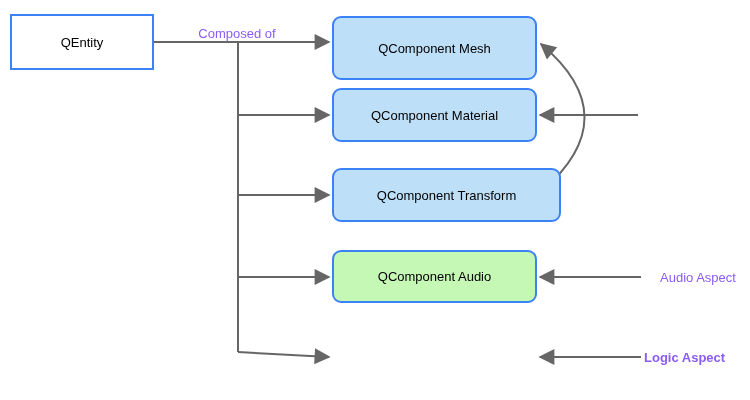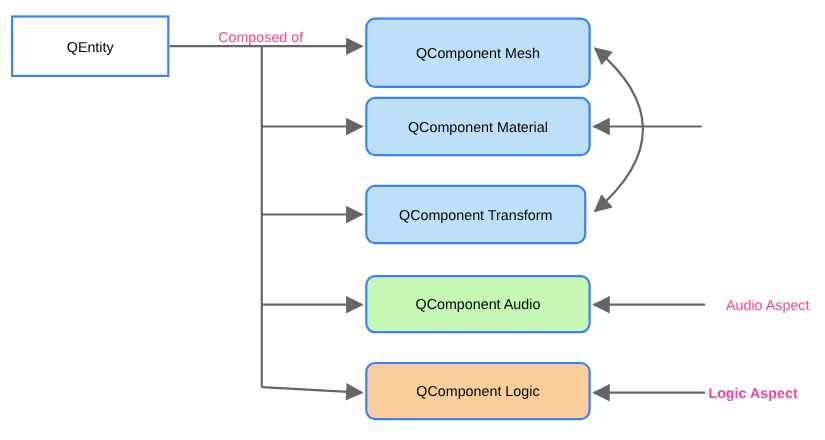--- a/index.html
+++ b/index.html
@@ -26,27 +26,27 @@
     align-items: center;
     justify-content: center;
     font-size: 13px;
     color: #000000;
     text-align: center;
     background: #ffffff;
   }
   .node-entity   { left: 10px;  top: 14px;  width: 144px; height: 56px; border-radius: 0; }
   .node-mesh     { left: 332px; top: 16px;  width: 205px; height: 64px; }
   .node-material { left: 332px; top: 88px;  width: 205px; height: 54px; }
-  .node-transform{ left: 332px; top: 168px; width: 201px; height: 54px; }
+  .node-transform{ left: 332px; top: 168px; width: 229px; height: 54px; }
   .node-audio    { left: 332px; top: 250px; width: 205px; height: 53px; }
   .node-logic    { left: 332px; top: 329px; width: 205px; height: 53px; }
   .flow-label {
     position: absolute;
     font-size: 13px;
-    color: #ec4899;
+    color: #8b5cf6;
     white-space: nowrap;
   }
   .label-composed { left: 177px; top: 26px; width: 120px; text-align: center; }
   .label-renderer { left: 641px; top: 108px; }
   .label-audio    { left: 660px; top: 270px; }
   .label-logic    { left: 644px; top: 350px; font-weight: bold; }
 </style>
 </head>
 <body>
 
@@ -91,23 +91,20 @@
   </div>
 
   <div class="node node-transform" style="background: rgb(190, 223, 248);">
     <span>QComponent Transform</span>
   </div>
 
   <div class="node node-audio" style="background: rgb(197, 247, 181);">
     <span>QComponent Audio</span>
   </div>
 
-  <div class="node node-logic" style="background: rgb(251, 205, 154);">
-    <span>QComponent Logic</span>
-  </div>
 
   <div class="flow-label label-composed">Composed of</div>
 
 
   <div class="flow-label label-audio">Audio Aspect</div>
 
   <div class="flow-label label-logic">Logic Aspect</div>
 
 </div>
 

